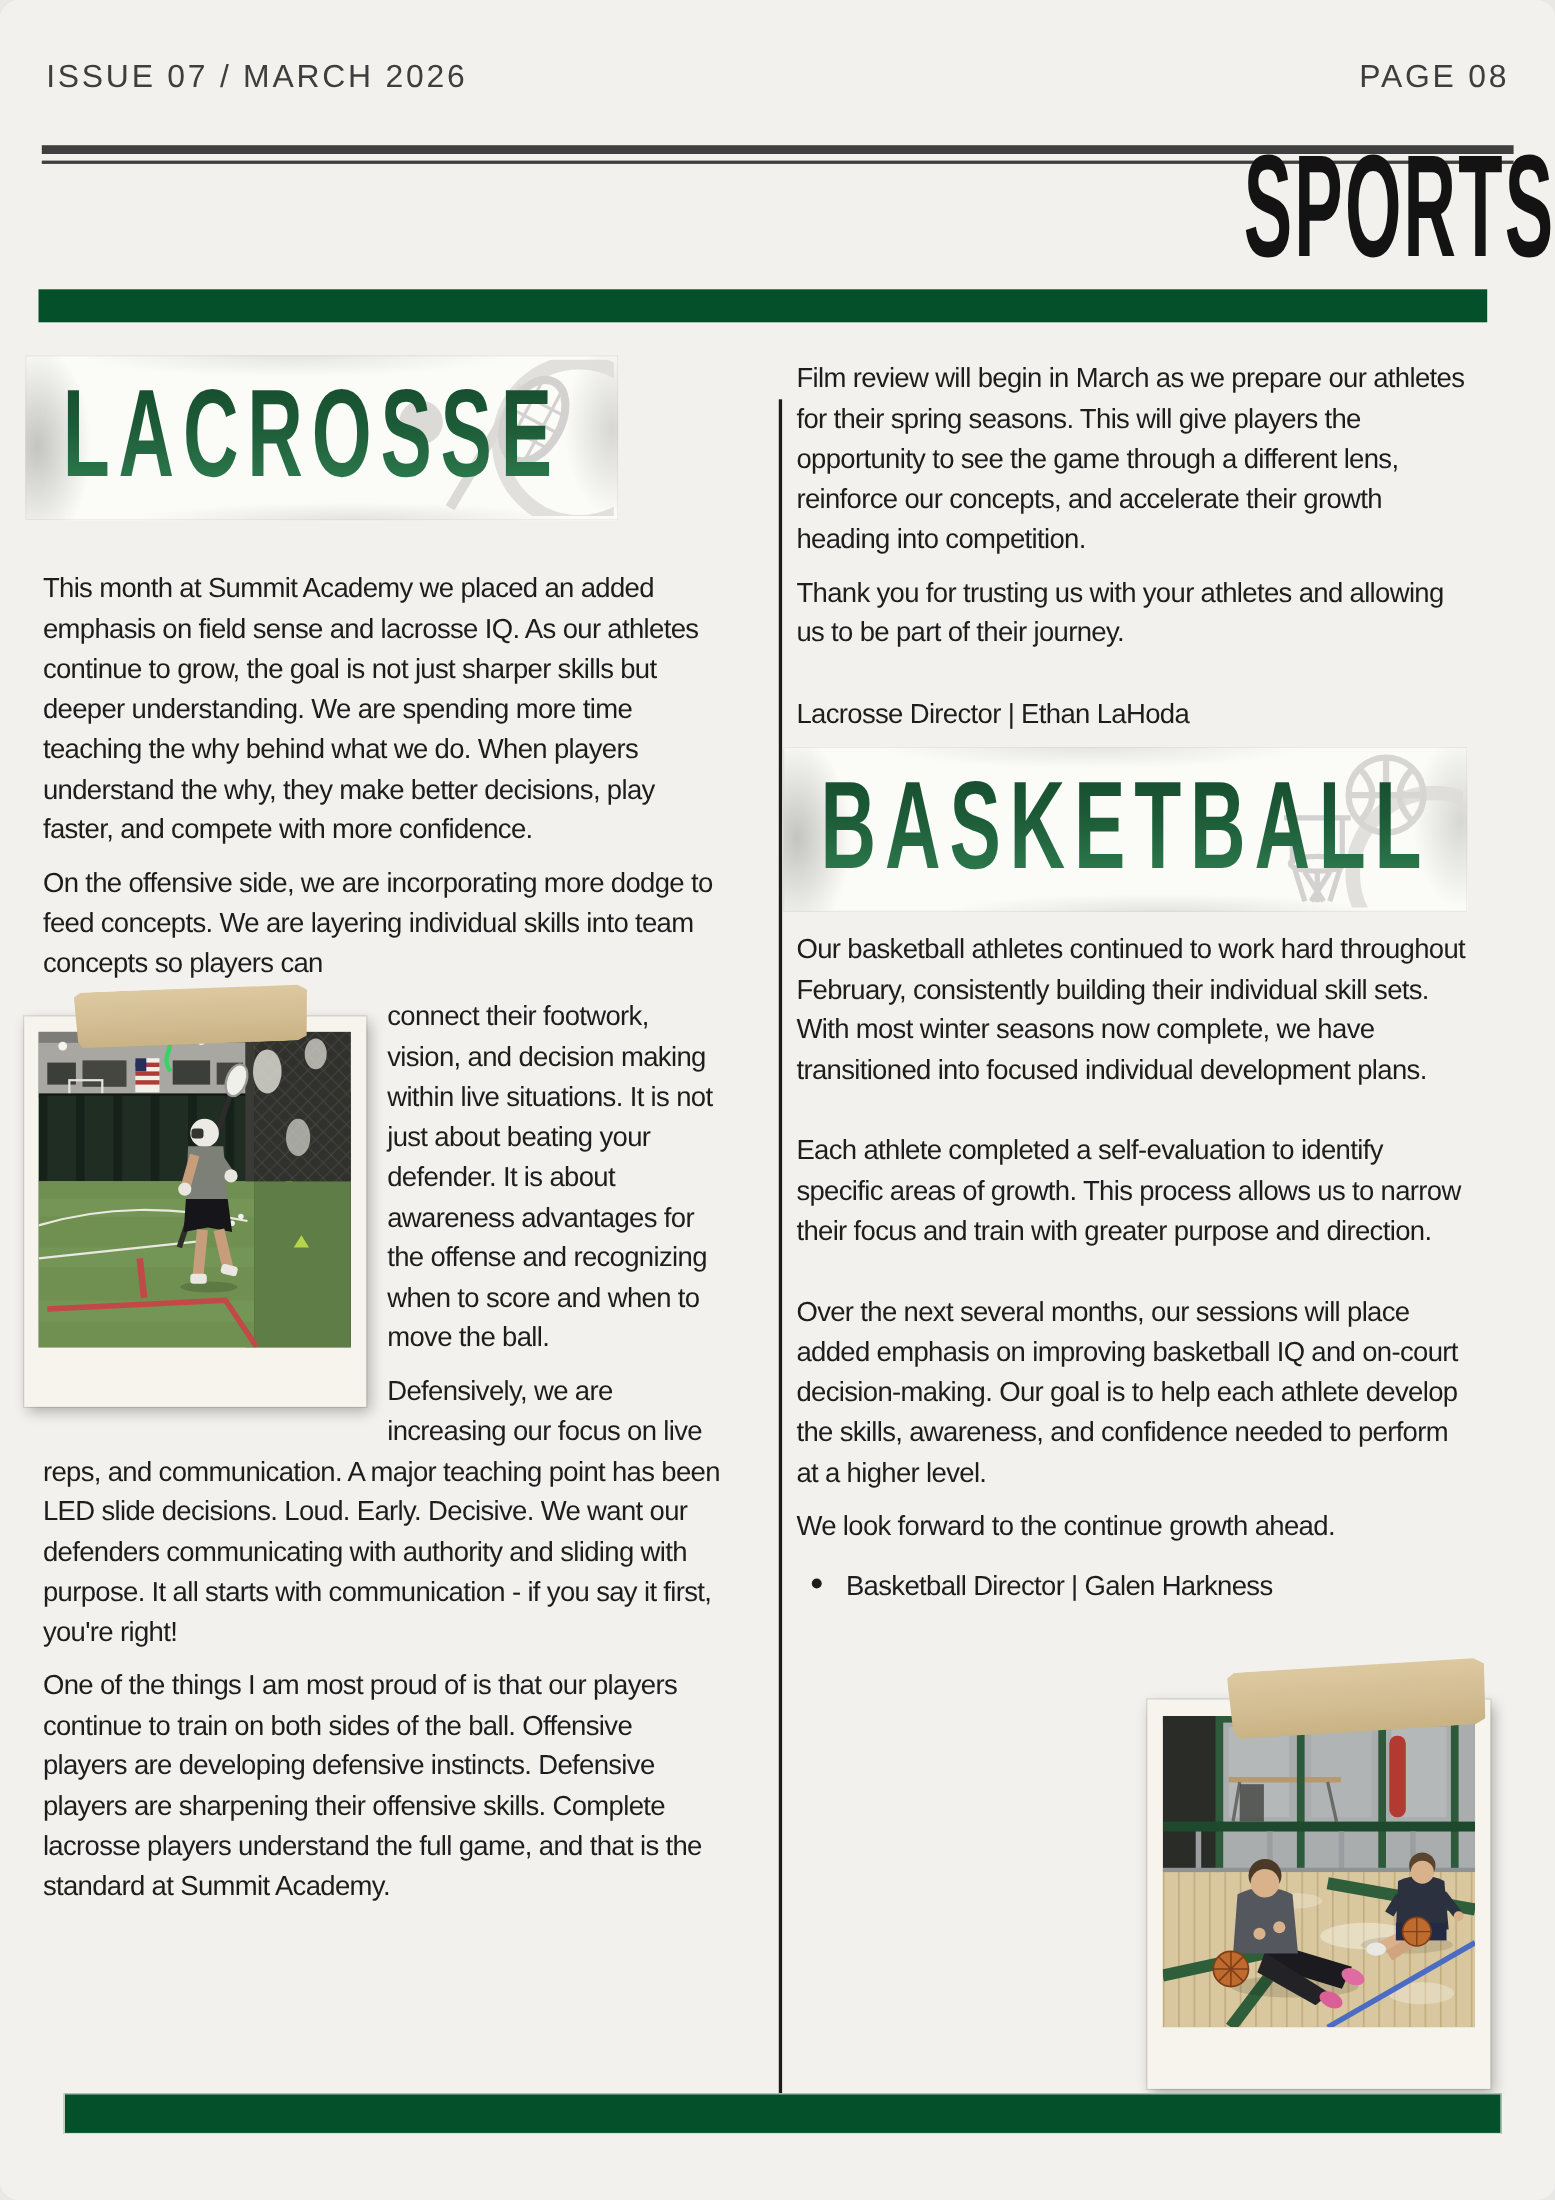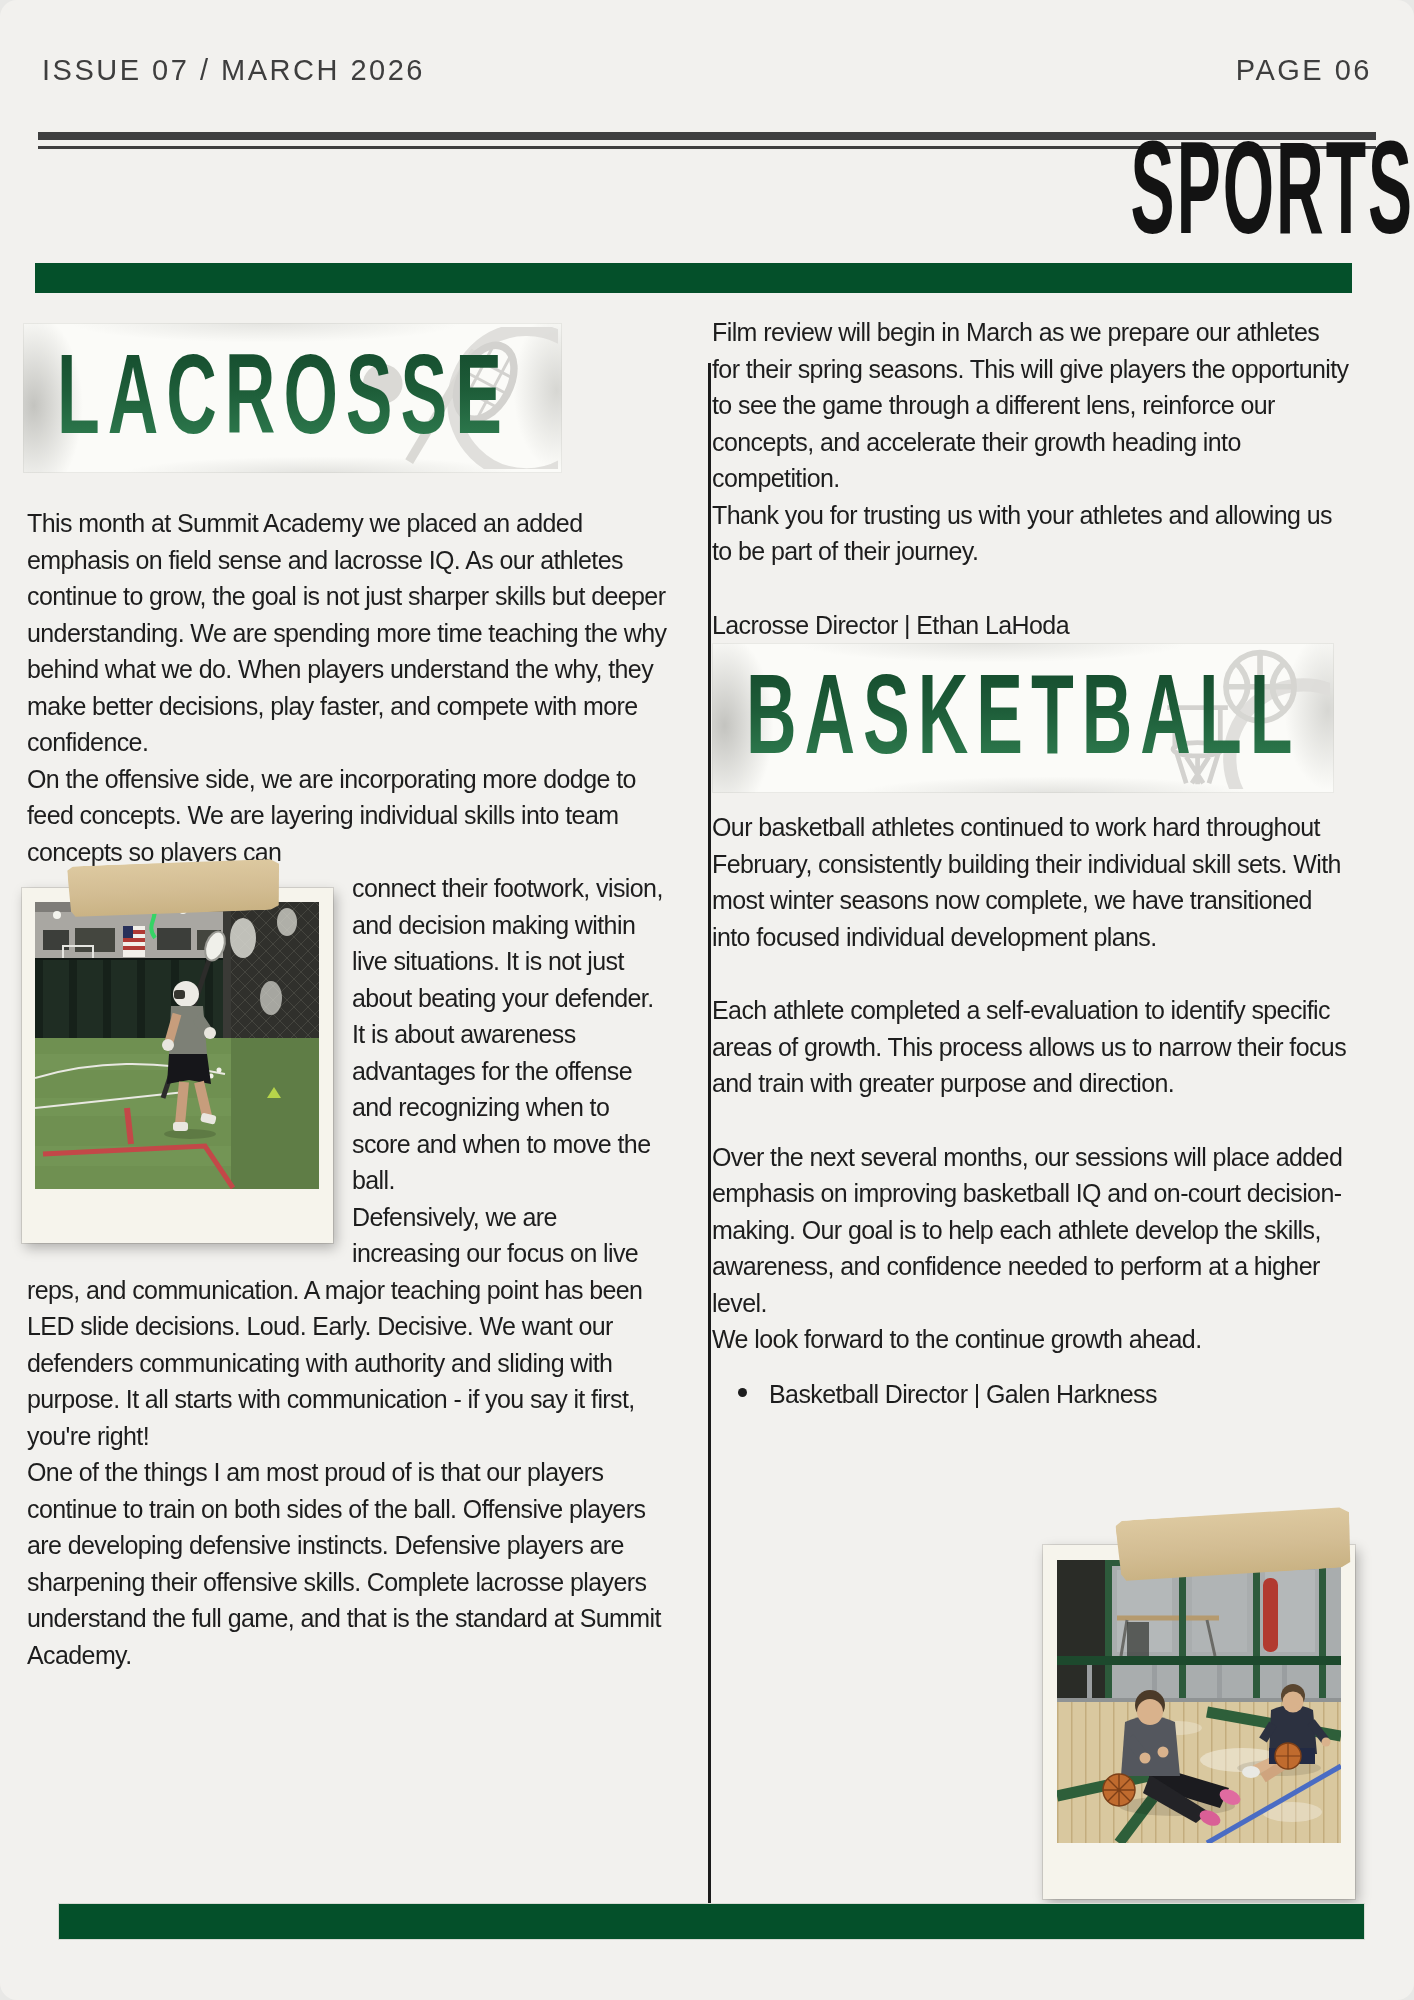--- a/index.html
+++ b/index.html
@@ -49,21 +49,21 @@
     letter-spacing:8px;white-space:nowrap;
     transform:scaleY(1.62);transform-origin:left bottom;
     color:#226b42;
     background:linear-gradient(180deg,#14492c 0%,#1d5c38 45%,#318052 100%);
     -webkit-background-clip:text;background-clip:text;
     -webkit-text-fill-color:transparent;
   }
   .watermark{position:absolute;right:4px;top:4px;height:142px;width:46%;opacity:.9;}
   
   .col{position:absolute;font-size:25px;letter-spacing:-0.6px;line-height:36.5px;color:#1d1d1d;}
-  .col p{margin:0;}
+  .col p{margin:12px;}
   .col-left{left:27px;top:505px;width:640px;}
   .col-right{left:712px;top:314px;width:640px;}
   .gap-top{margin-top:37px !important;}
   .sm-gap-top{margin-top:16px !important;}
   .divider{position:absolute;left:708px;top:363px;width:3px;height:1540px;background:#1c1c1c;}
   .bullet-row{display:flex;align-items:baseline;margin-top:18px;margin-left:26px;}
   .bullet-dot{width:9px;height:9px;border-radius:50%;background:#1d1d1d;margin-right:22px;flex:0 0 auto;position:relative;top:-6px;}
   
   .photo-float{position:relative;float:left;width:322px;height:384px;margin:6px 8px 4px -5px;}
   .polaroid{
@@ -85,21 +85,21 @@
   .tape-left{left:46px;top:-27px;width:212px;height:52px;transform:rotate(-2.5deg);}
   .tape-br{left:74px;top:-32px;width:234px;height:62px;transform:rotate(-4deg);}
 </style>
 </head>
 <body>
 
 <div class="page">
 
   <div class="hdr">
     <span>ISSUE 07 / MARCH 2026</span>
-    <span>PAGE 06</span>
+    <span>PAGE 08</span>
   </div>
   <div class="rule-wrap">
     <div class="rule-thick"></div>
     <div class="rule-thin"></div>
   </div>
   <div class="sports-wrap">
     <span class="sports-title">SPORTS</span>
   </div>
   <div class="bar bar-top"></div>
 

